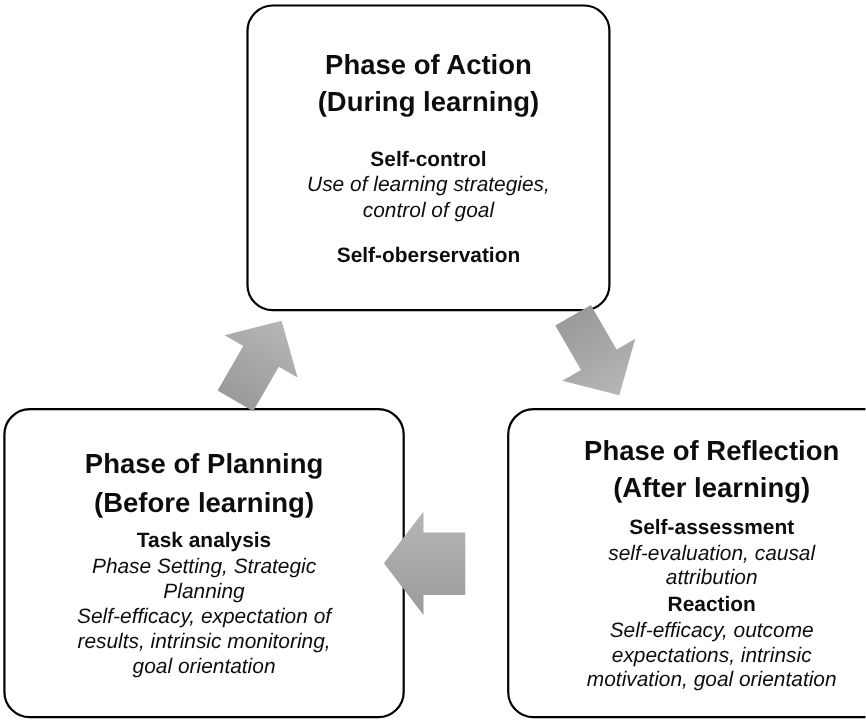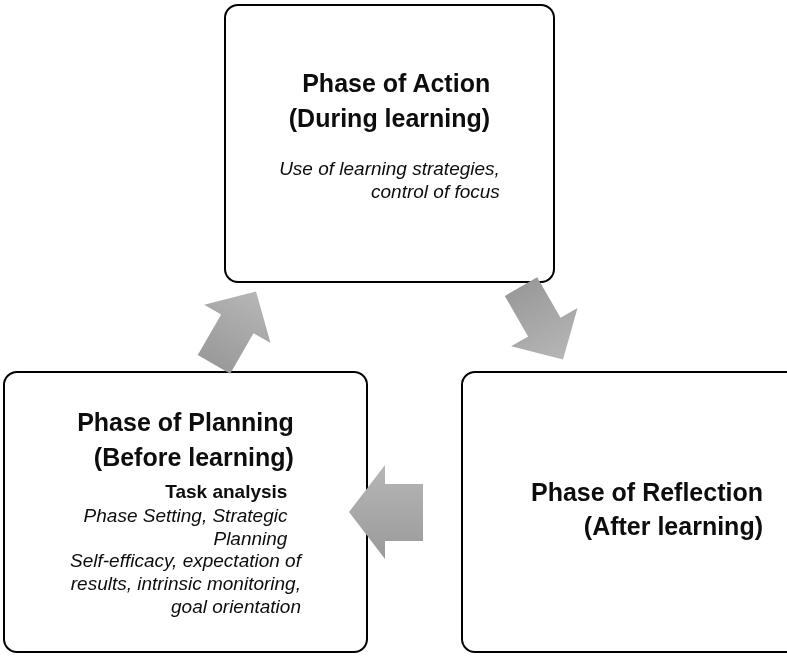--- a/index.html
+++ b/index.html
@@ -14,26 +14,26 @@
     background: #ffffff;
     font-family: "Liberation Sans", sans-serif;
     color: #0d0d0d;
     overflow: hidden;
   }
   .box {
     position: absolute;
     box-sizing: border-box;
     background: #ffffff;
     border: 2.5px solid #000000;
-    border-radius: 14px;
+    border-radius: 24px;
     display: flex;
     flex-direction: column;
     align-items: center;
     justify-content: center;
-    text-align: right;
+    text-align: center;
     padding: 10px 6px;
   }
   .box-action     { left: 224px; top: 4px;   width: 331px; height: 279px; }
   .box-planning   { left: 3px;   top: 371px; width: 365px; height: 282px; }
   .box-reflection { left: 461px; top: 371px; width: 372px; height: 282px; }
 
   .phase-title {
     margin: 0 0 6px 0;
     font-size: 25px;
     font-weight: bold;
@@ -70,24 +70,26 @@
         <stop offset="0" stop-color="#b6b6b6"></stop>
         <stop offset="1" stop-color="#9a9a9a"></stop>
       </linearGradient>
     </defs>
   </svg>
 
   <section class="box box-action">
     <h2 class="phase-title">Phase of Action
 (During learning)</h2>
     <div class="section">
+      <div class="section-heading">Self-control</div>
       <div class="section-body">Use of learning strategies,
-control of focus</div>
+control of goal</div>
     </div>
     <div class="section">
+      <div class="section-heading">Self-oberservation</div>
     </div>
   </section>
 
   <section class="box box-planning">
     <h2 class="phase-title">Phase of Planning
 (Before learning)</h2>
     <div class="section">
       <div class="section-heading">Task analysis</div>
       <div class="section-body">Phase Setting, Strategic
 Planning</div>
@@ -95,20 +97,31 @@
     <div class="section">
       <div class="section-body">Self-efficacy, expectation of
 results, intrinsic monitoring,
 goal orientation</div>
     </div>
   </section>
 
   <section class="box box-reflection">
     <h2 class="phase-title">Phase of Reflection
 (After learning)</h2>
+    <div class="section">
+      <div class="section-heading">Self-assessment</div>
+      <div class="section-body">self-evaluation, causal
+attribution</div>
+    </div>
+    <div class="section">
+      <div class="section-heading">Reaction</div>
+      <div class="section-body">Self-efficacy, outcome
+expectations, intrinsic
+motivation, goal orientation</div>
+    </div>
   </section>
 
   <svg class="arrow arrow-up" width="86" height="88" viewBox="0 0 92 94" aria-hidden="true">
     <polygon points="46,2 5,42 26,42 26,92 66,92 66,42 87,42" fill="url(#arrowGrad)"></polygon>
   </svg>
 
   <svg class="arrow arrow-down" width="86" height="88" viewBox="0 0 92 94" aria-hidden="true">
     <polygon points="46,2 5,42 26,42 26,92 66,92 66,42 87,42" fill="url(#arrowGrad)"></polygon>
   </svg>
 

